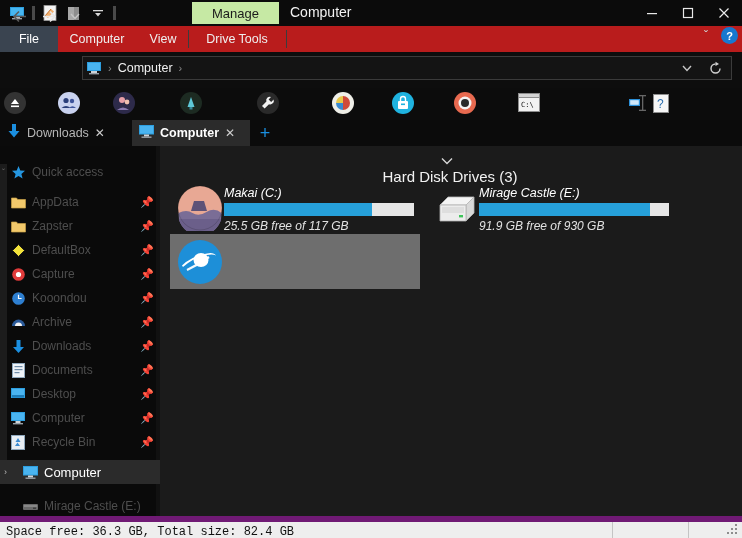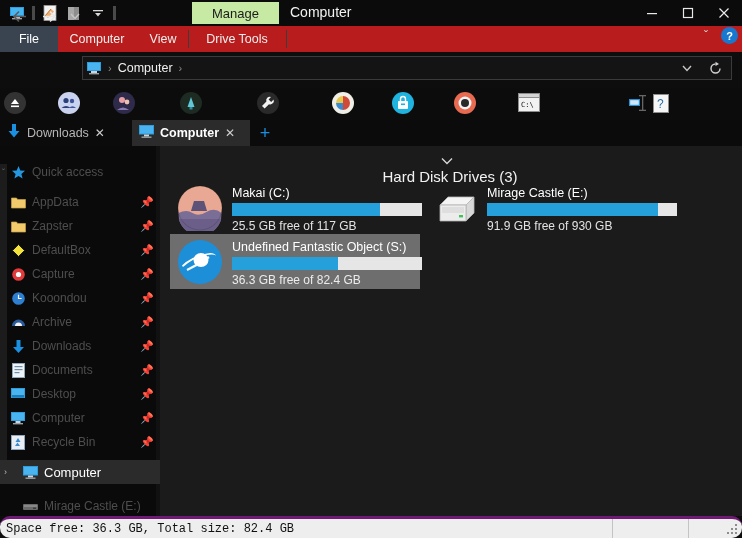--- a/index.html
+++ b/index.html
@@ -86,30 +86,30 @@
 
   .content{ position:absolute; left:160px; top:146px; width:582px; height:370px; background:#1b1b1b; }
   .grouphdr{ position:absolute; left:10px; top:8px; display:flex; align-items:center; width:560px;flex-direction:column; }
   .grouphdr .gchev{ color:#d6d6d6; font-size:12px; margin-right:6px; }
   .grouphdr .gtitle{ font-size:15px; color:#f2f2f2; white-space:nowrap; }
   .grouphdr .gline{ flex:1; height:1px; background:#4a4a4a; margin-left:10px; }
 
   .drive{ position:absolute; width:250px; height:55px; display:flex; align-items:flex-start; padding:4px 6px; }
   .drive.selected{ background:#6e6e6e; }
   .drive .d-icon{ width:48px; height:48px; flex:0 0 48px; display:flex; align-items:center; justify-content:center; }
-  .drive .d-info{ margin-left:8px; flex:1; padding-top:2px; }
+  .drive .d-info{ flex:1; padding-top:2px;font-style:italic; }
   .d-name{ font-size:12.5px; color:#ffffff; white-space:nowrap; margin-bottom:3px; }
   .d-bar{ width:190px; height:13px; background:#e6e6e6; position:relative; overflow:hidden; }
   .d-bar-fill{ position:absolute; left:0; top:0; height:100%; background:#26a0da; }
   .d-free{ font-size:12px; color:#e2e2e2; margin-top:3px; white-space:nowrap; }
   .drive.selected .d-free{ color:#ececec; }
 
   
   .statusbar{ position:absolute; left:0; top:516px; width:742px; height:22px;
-              background:#eeeeee; color:#111; border-top:3px solid #701a75;border-radius:10px; }
+              background:#eeeeee; color:#111; border-top:6px solid #701a75; }
   .status-text{ position:absolute; left:6px; top:3px; font-size:12px;
                 font-family:"Liberation Mono", monospace; white-space:nowrap; }
   .st-sep{ position:absolute; top:0; width:1px; height:21px; background:#c4c4c4; }
   .grip{ position:absolute; right:3px; bottom:2px; width:12px; height:12px; }
   .grip i{ position:absolute; width:2px; height:2px; background:#8d8d8d; }
 </style>
 </head>
 <body>
 
 <div id="app">
@@ -548,27 +548,20 @@
     </div>
 
     <div class="drive selected" style="left:10px;top:88px;">
       <div class="d-icon">
         <svg width="46" height="46" viewBox="0 0 46 46">
           <circle cx="23" cy="23" r="22" fill="#1d8fd8"></circle>
           <ellipse cx="24" cy="21" rx="7.5" ry="7" fill="#ffffff"></ellipse>
           <path d="M6 28 q10 -9 24 -12 q6 -1.3 9 0.6 q-2 -3.4 -9 -2.2 q-15 2.6 -25 12 Z" fill="#ffffff"></path>
           <path d="M10 31 q11 -5 22 -13" stroke="#ffffff" stroke-width="2.2" fill="none" opacity="0.95"></path>
         </svg>
-      </div>
-      <div class="d-info">
-        <div class="d-name">Undefined Fantastic Object (S:)</div>
-        <div class="d-bar">
-          <div class="d-bar-fill" id="fill2" style="width: 56%;"></div>
-        </div>
-        <div class="d-free">36.3 GB free of 82.4 GB</div>
       </div>
     </div>
   </div>
 
   <div class="statusbar">
     <span class="status-text">Space free: 36.3 GB, Total size: 82.4 GB</span>
     <span class="st-sep" style="left:612px;"></span>
     <span class="st-sep" style="left:688px;"></span>
     <span class="grip">
       <i style="left:8px;top:0;"></i>

